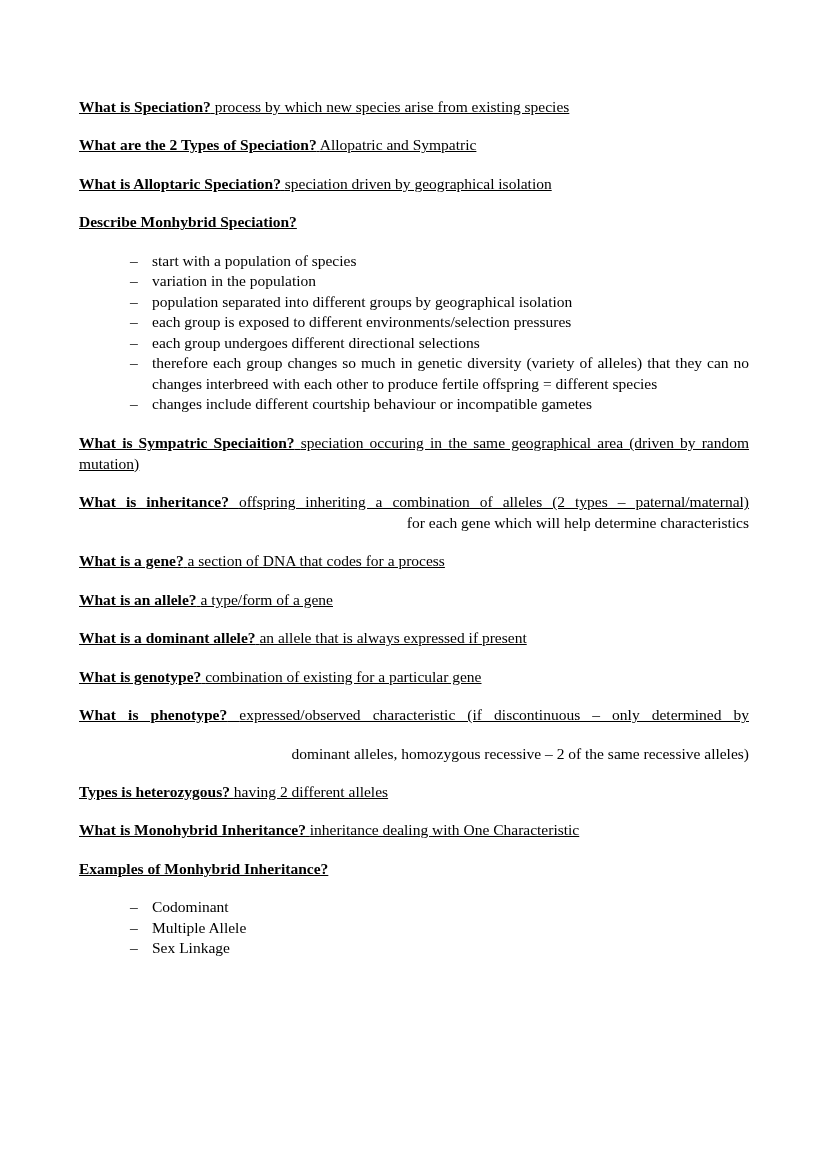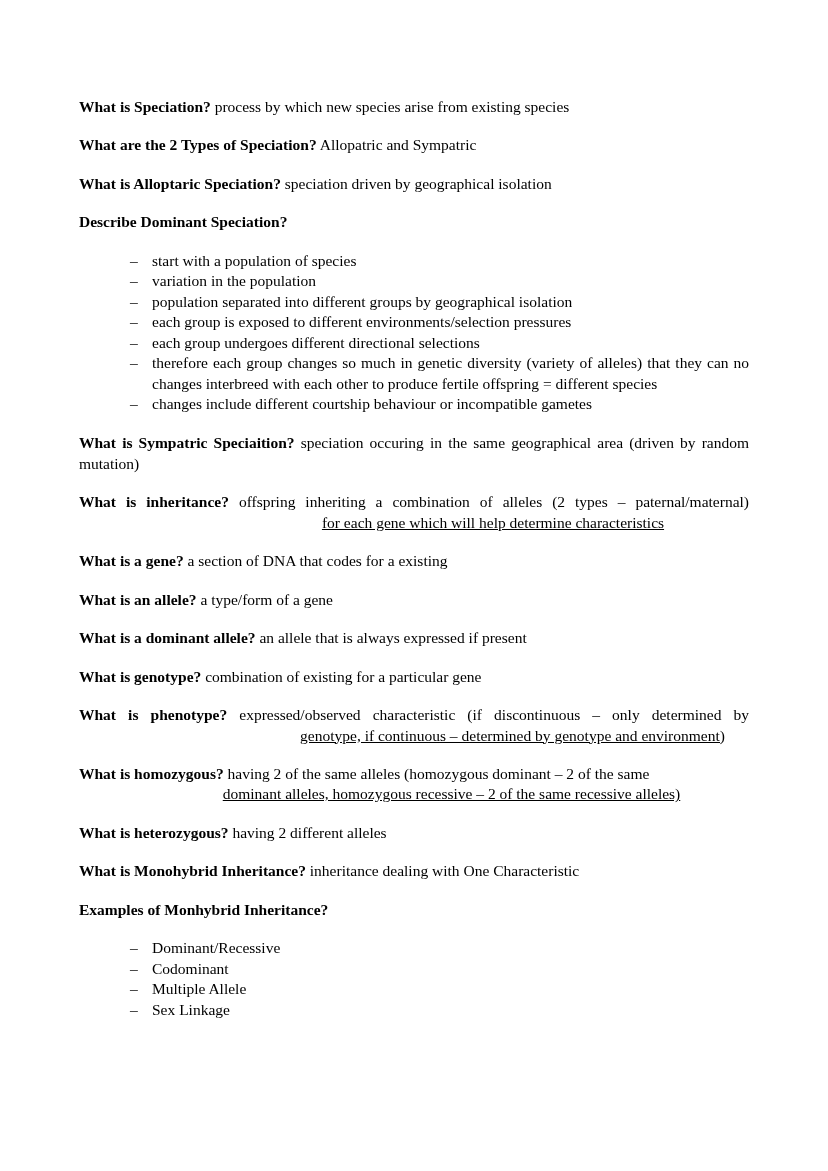--- a/index.html
+++ b/index.html
@@ -10,24 +10,24 @@
     background: #ffffff;
     box-sizing: border-box;
     padding: 97px 79px 0 79px;
     font-family: "Liberation Serif", "DejaVu Serif", serif;
     font-size: 15.5px;
     line-height: 1.32;
     color: #000000;
     overflow: hidden;
   }
   .qa { margin: 0 0 18px 0; }
-  .qa p { margin: 0; text-align: justify; }
+  .qa p { margin: 0; text-align: justify; text-decoration: underline; }
   .qa p.force-just { text-align-last: justify; }
   .q { font-weight: bold; }
-  .a2 { text-align: center; text-decoration: underline; }
+  .a2 { text-align: right; }
   .a2.indent-inherit { margin-left: 158px; }
   .a2.indent-pheno  { margin-left: 197px; }
   .a2.indent-homo   { margin-left: 75px; }
   ul.steps {
     list-style: none;
     margin: 0 0 19px 0;
     padding: 0 0 0 51px;
     text-align: justify;
   }
   ul.steps li { padding-left: 22px; text-indent: -22px; }
@@ -45,21 +45,21 @@
 
   <div class="qa">
     <p><span class="q">What are the 2 Types of Speciation?</span> <span>Allopatric and Sympatric</span></p>
   </div>
 
   <div class="qa">
     <p><span class="q">What is Alloptaric Speciation?</span> <span>speciation driven by geographical isolation</span></p>
   </div>
 
   <div class="qa">
-    <p><span class="q">Describe Dominant Speciation?</span></p>
+    <p><span class="q">Describe Monhybrid Speciation?</span></p>
   </div>
 
   <ul class="steps">
     <li><span class="bullet">–</span><span>start with a population of species</span></li>
     <li><span class="bullet">–</span><span>variation in the population</span></li>
     <li><span class="bullet">–</span><span>population separated into different groups by geographical isolation</span></li>
     <li><span class="bullet">–</span><span>each group is exposed to different environments/selection pressures</span></li>
     <li><span class="bullet">–</span><span>each group undergoes different directional selections</span></li>
     <li><span class="bullet">–</span><span>therefore each group changes so much in genetic diversity (variety of alleles) that they can no changes interbreed with each other to produce fertile offspring = </span><span class="u">different species</span></li>
     <li><span class="bullet">–</span><span>changes include different courtship behaviour or incompatible gametes</span></li>
@@ -68,58 +68,55 @@
   <div class="qa">
     <p><span class="q">What is Sympatric Speciaition?</span> <span>speciation occuring in the same geographical area (driven by random mutation)</span></p>
   </div>
 
   <div class="qa">
     <p class="force-just"><span class="q">What is inheritance?</span> <span>offspring inheriting a combination of alleles (2 types – paternal/maternal)</span></p>
     <div class="a2 indent-inherit">for each gene which will help determine characteristics</div>
   </div>
 
   <div class="qa">
-    <p><span class="q">What is a gene?</span> <span>a section of DNA that codes for a existing</span></p>
+    <p><span class="q">What is a gene?</span> <span>a section of DNA that codes for a process</span></p>
   </div>
 
   <div class="qa">
     <p><span class="q">What is an allele?</span> <span>a type/form of a gene</span></p>
   </div>
 
   <div class="qa">
     <p><span class="q">What is a dominant allele?</span> <span>an allele that is always expressed if present</span></p>
   </div>
 
 
   <div class="qa">
     <p><span class="q">What is genotype?</span> <span>combination of existing for a particular gene</span></p>
   </div>
 
   <div class="qa">
     <p class="force-just"><span class="q">What is phenotype?</span> <span>expressed/observed characteristic (if discontinuous – only determined by</span></p>
-    <div class="a2 indent-pheno">genotype, if continuous – determined by genotype and environment)</div>
   </div>
 
   <div class="qa">
-    <p><span class="q">What is homozygous?</span> <span>having 2 of the same alleles (homozygous dominant – 2 of the same</span></p>
     <div class="a2 indent-homo">dominant alleles, homozygous recessive – 2 of the same recessive alleles)</div>
   </div>
 
   <div class="qa">
-    <p><span class="q">What is heterozygous?</span> <span>having 2 different alleles</span></p>
+    <p><span class="q">Types is heterozygous?</span> <span>having 2 different alleles</span></p>
   </div>
 
   <div class="qa">
     <p><span class="q">What is Monohybrid Inheritance?</span> <span>inheritance dealing with One Characteristic</span></p>
   </div>
 
   <div class="qa">
     <p><span class="q">Examples of Monhybrid Inheritance?</span></p>
   </div>
 
   <ul class="steps">
-    <li><span class="bullet">–</span><span>Dominant/Recessive</span></li>
     <li><span class="bullet">–</span><span>Codominant</span></li>
     <li><span class="bullet">–</span><span>Multiple Allele</span></li>
     <li><span class="bullet">–</span><span>Sex Linkage</span></li>
   </ul>
 
 </div>
 
 </body></html>

